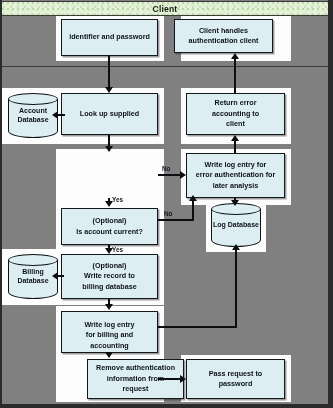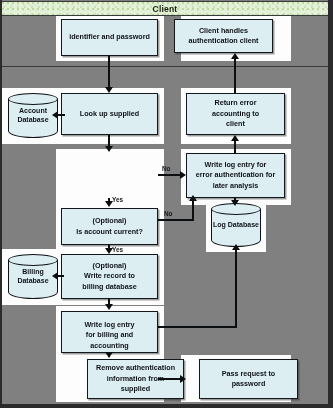--- a/index.html
+++ b/index.html
@@ -268,25 +268,25 @@
       <span>Write log entry</span>
       <span>for billing and</span>
       <span>accounting</span>
     </div>
   </div>
 
   <div class="node" style="left:61px;top:359px;width:97px;height:40px;margin-left:26px;">
     <div>
       <span>Remove authentication</span>
       <span>information from</span>
-      <span>supplied</span>
-    </div>
-  </div>
-
-  <div class="node" style="left:186px;top:359px;width:99px;height:40px;margin-left:13px;">
+      <span>request</span>
+    </div>
+  </div>
+
+  <div class="node" style="left:186px;top:359px;width:99px;height:40px;">
     <div>
       <span>Pass request to</span>
       <span>password</span>
     </div>
   </div>
 
   <div class="ln" style="left:108px;top:56px;width:2px;height:31px;"></div>
   <div class="arrow-d" style="left:105px;top:87px;"></div>
 
   <div class="ln" style="left:63px;top:114px;width:2px;height:2px;"></div>

